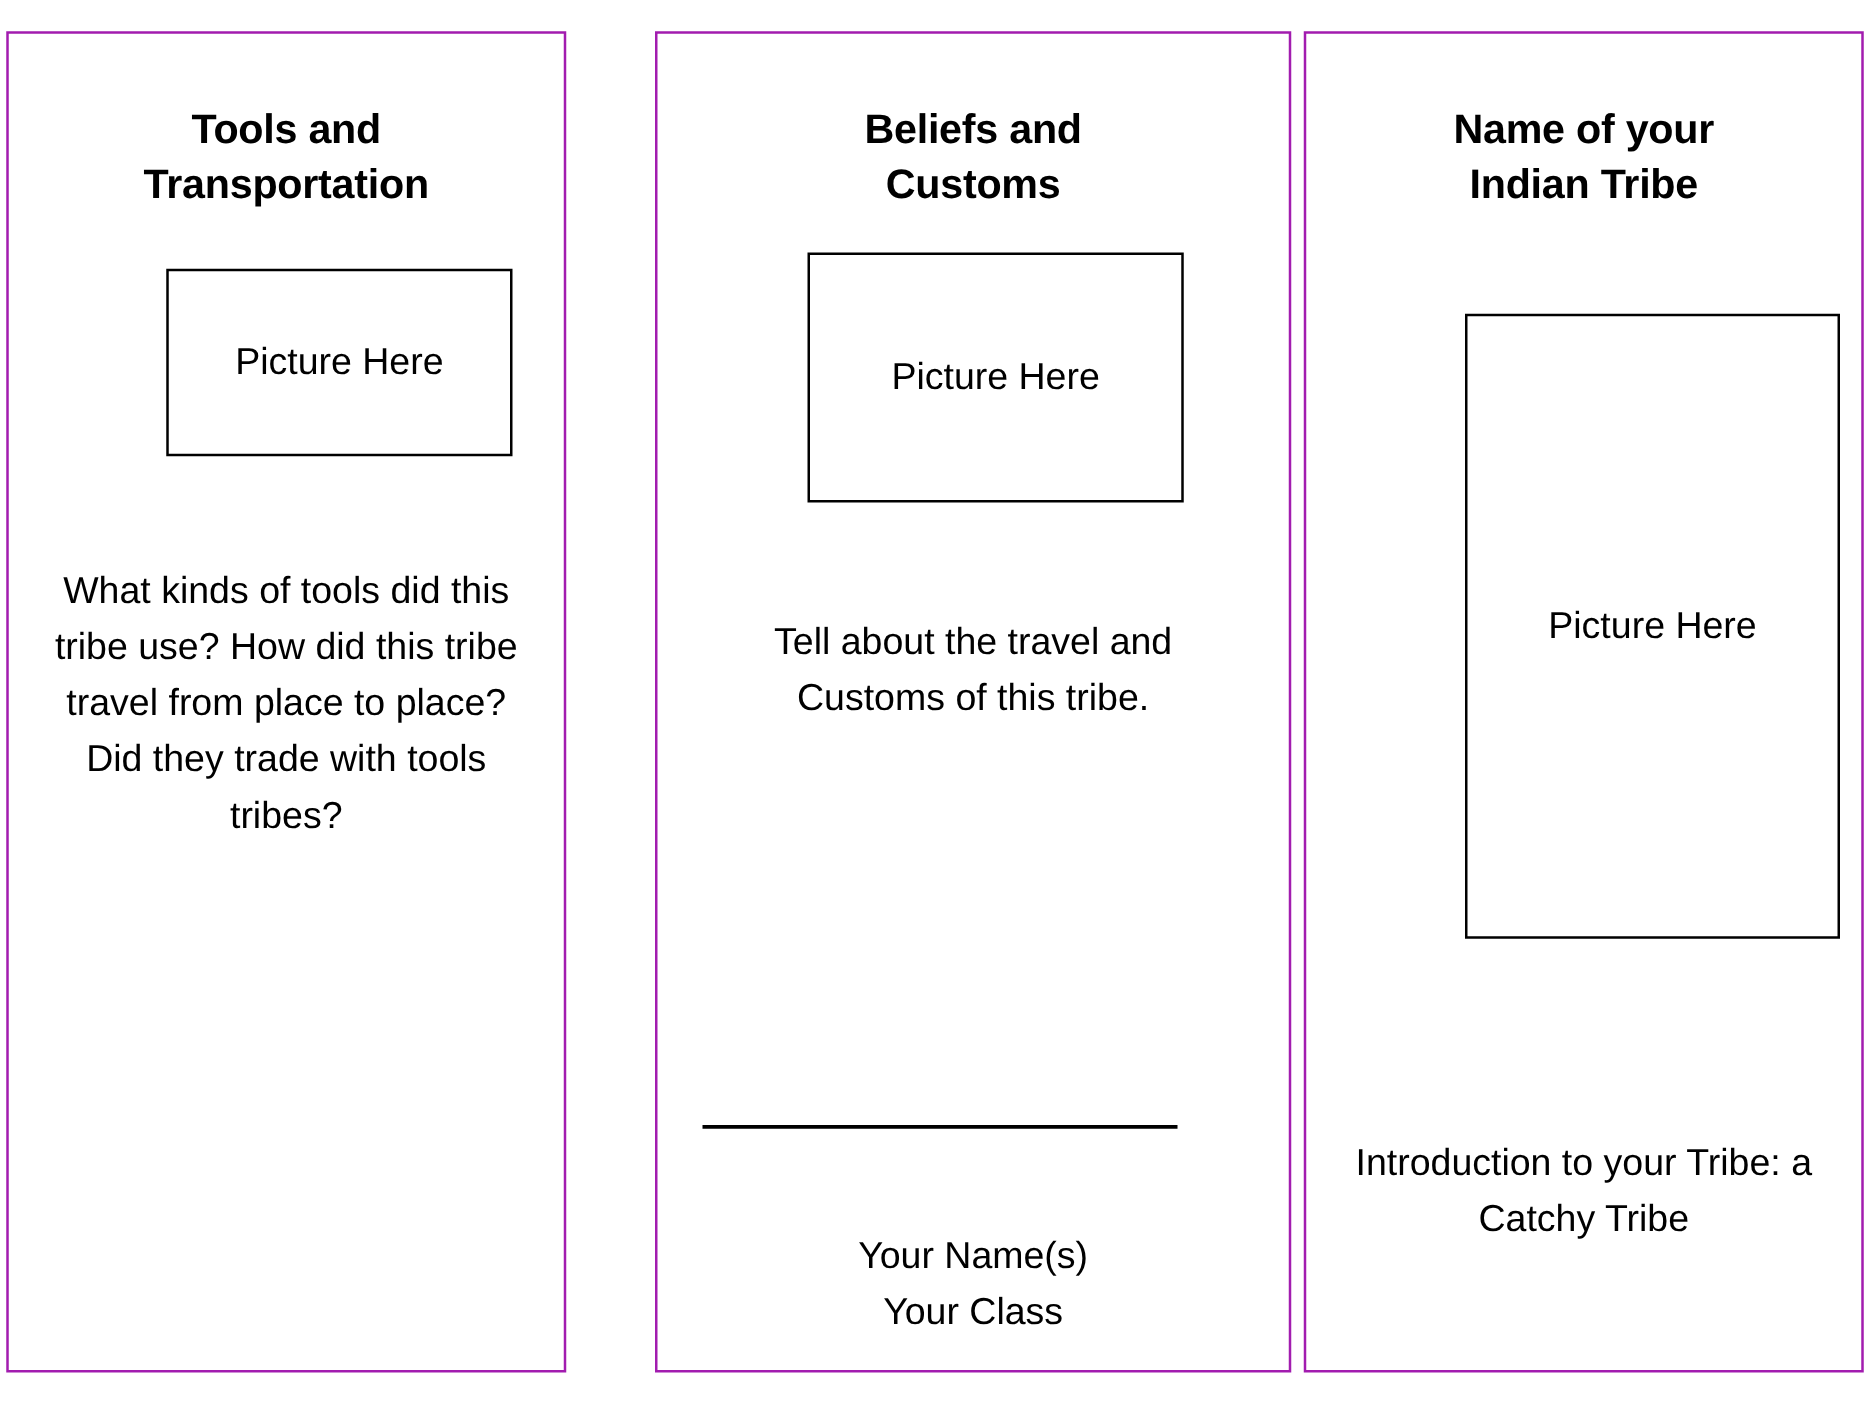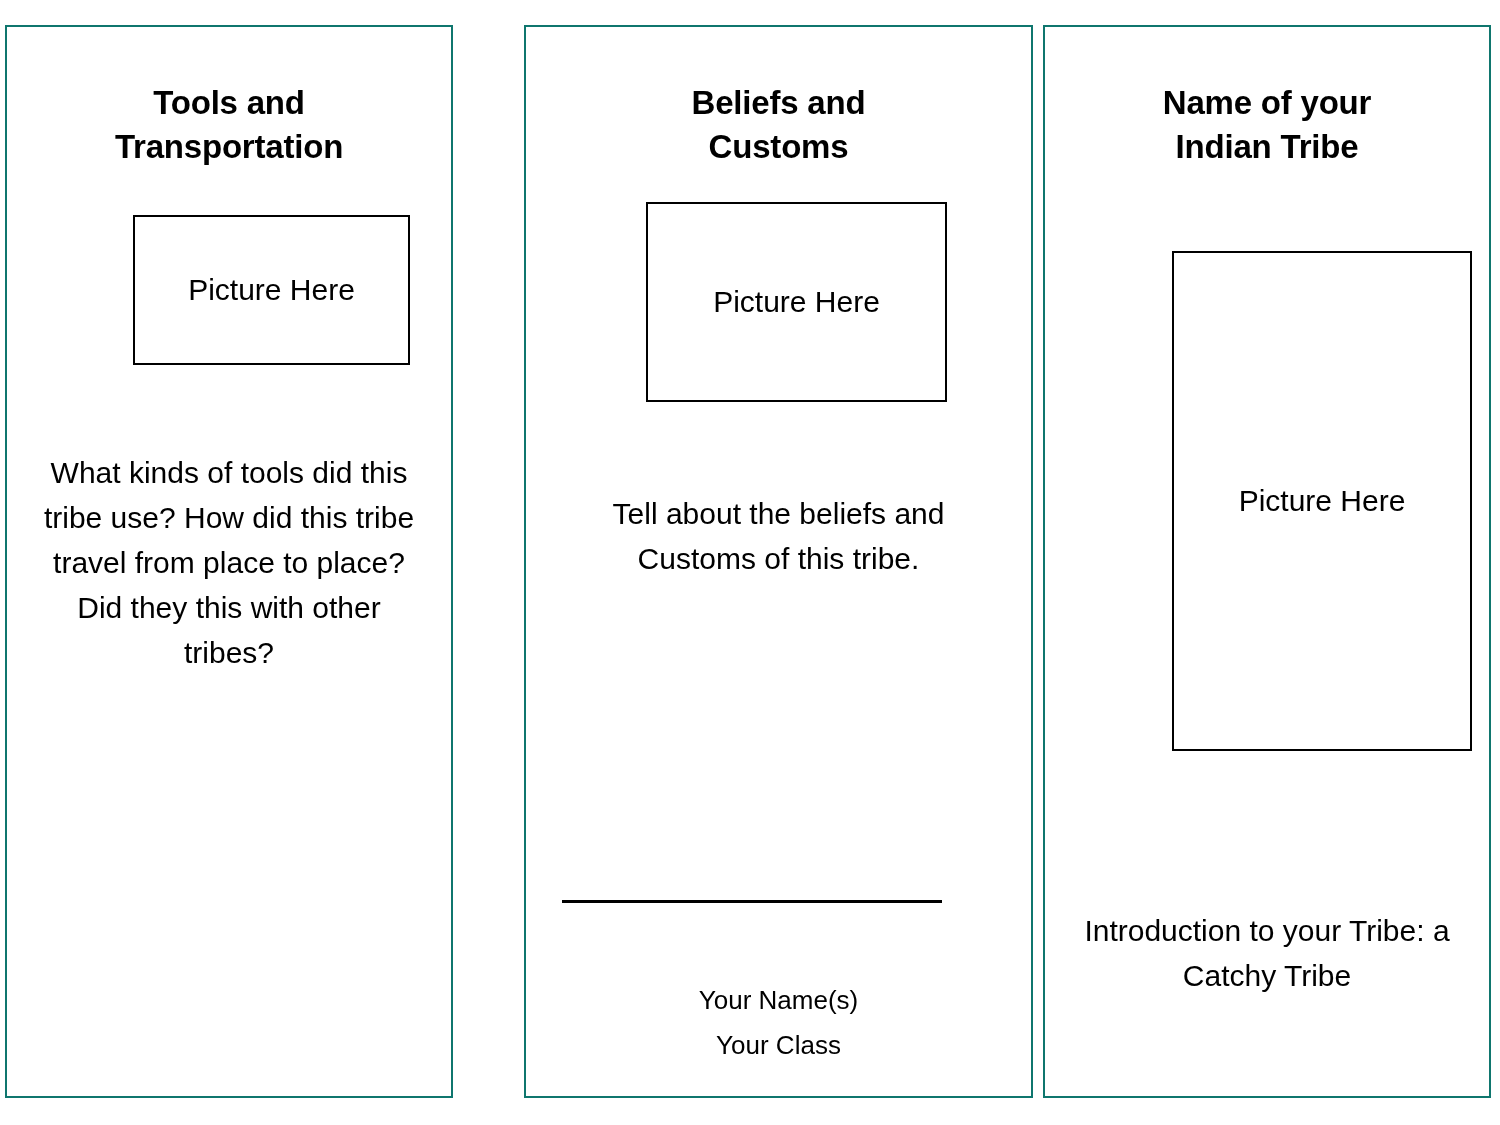--- a/index.html
+++ b/index.html
@@ -18,21 +18,21 @@
   #brochure {
     position: relative;
     width: 1500px;
     height: 1125px;
     background: #ffffff;
   }
 
   .panel {
     position: absolute;
     box-sizing: border-box;
-    border: 2px solid #0f766e;
+    border: 2px solid #a21caf;
     background: #ffffff;
   }
 
   
   #panel-tools {
     left: 5px;
     top: 25px;
     width: 448px;
     height: 1073px;
   }
@@ -138,53 +138,53 @@
     height: 0;
     border-top: 3px solid #000000;
   }
 
   .signature-text {
     position: absolute;
     left: 0;
     right: 0;
     top: 925px;
     text-align: center;
-    font-size: 26px;
+    font-size: 30px;
     line-height: 45px;
     white-space: pre-line;
   }
 </style>
 </head>
 <body>
 
 <div id="brochure">
 
   <section class="panel" id="panel-tools">
 
     <h2 class="panel-title">Tools and
 Transportation</h2>
 
     <div class="picture-box" id="picture-box-tools">
       <span class="picture-label">Picture Here</span>
     </div>
 
-    <p class="body-text" id="body-text-tools">What kinds of tools did this tribe use? How did this tribe travel from place to place? Did they this with other tribes?</p>
+    <p class="body-text" id="body-text-tools">What kinds of tools did this tribe use? How did this tribe travel from place to place? Did they trade with tools tribes?</p>
 
   </section>
 
   <section class="panel" id="panel-beliefs">
 
     <h2 class="panel-title">Beliefs and
 Customs</h2>
 
     <div class="picture-box" id="picture-box-beliefs">
       <span class="picture-label">Picture Here</span>
     </div>
 
-    <p class="body-text" id="body-text-beliefs">Tell about the beliefs and Customs of this tribe.</p>
+    <p class="body-text" id="body-text-beliefs">Tell about the travel and Customs of this tribe.</p>
 
     <div class="signature-line"></div>
 
     <p class="signature-text">Your Name(s)
 Your Class</p>
 
   </section>
 
   <section class="panel" id="panel-name">
 

